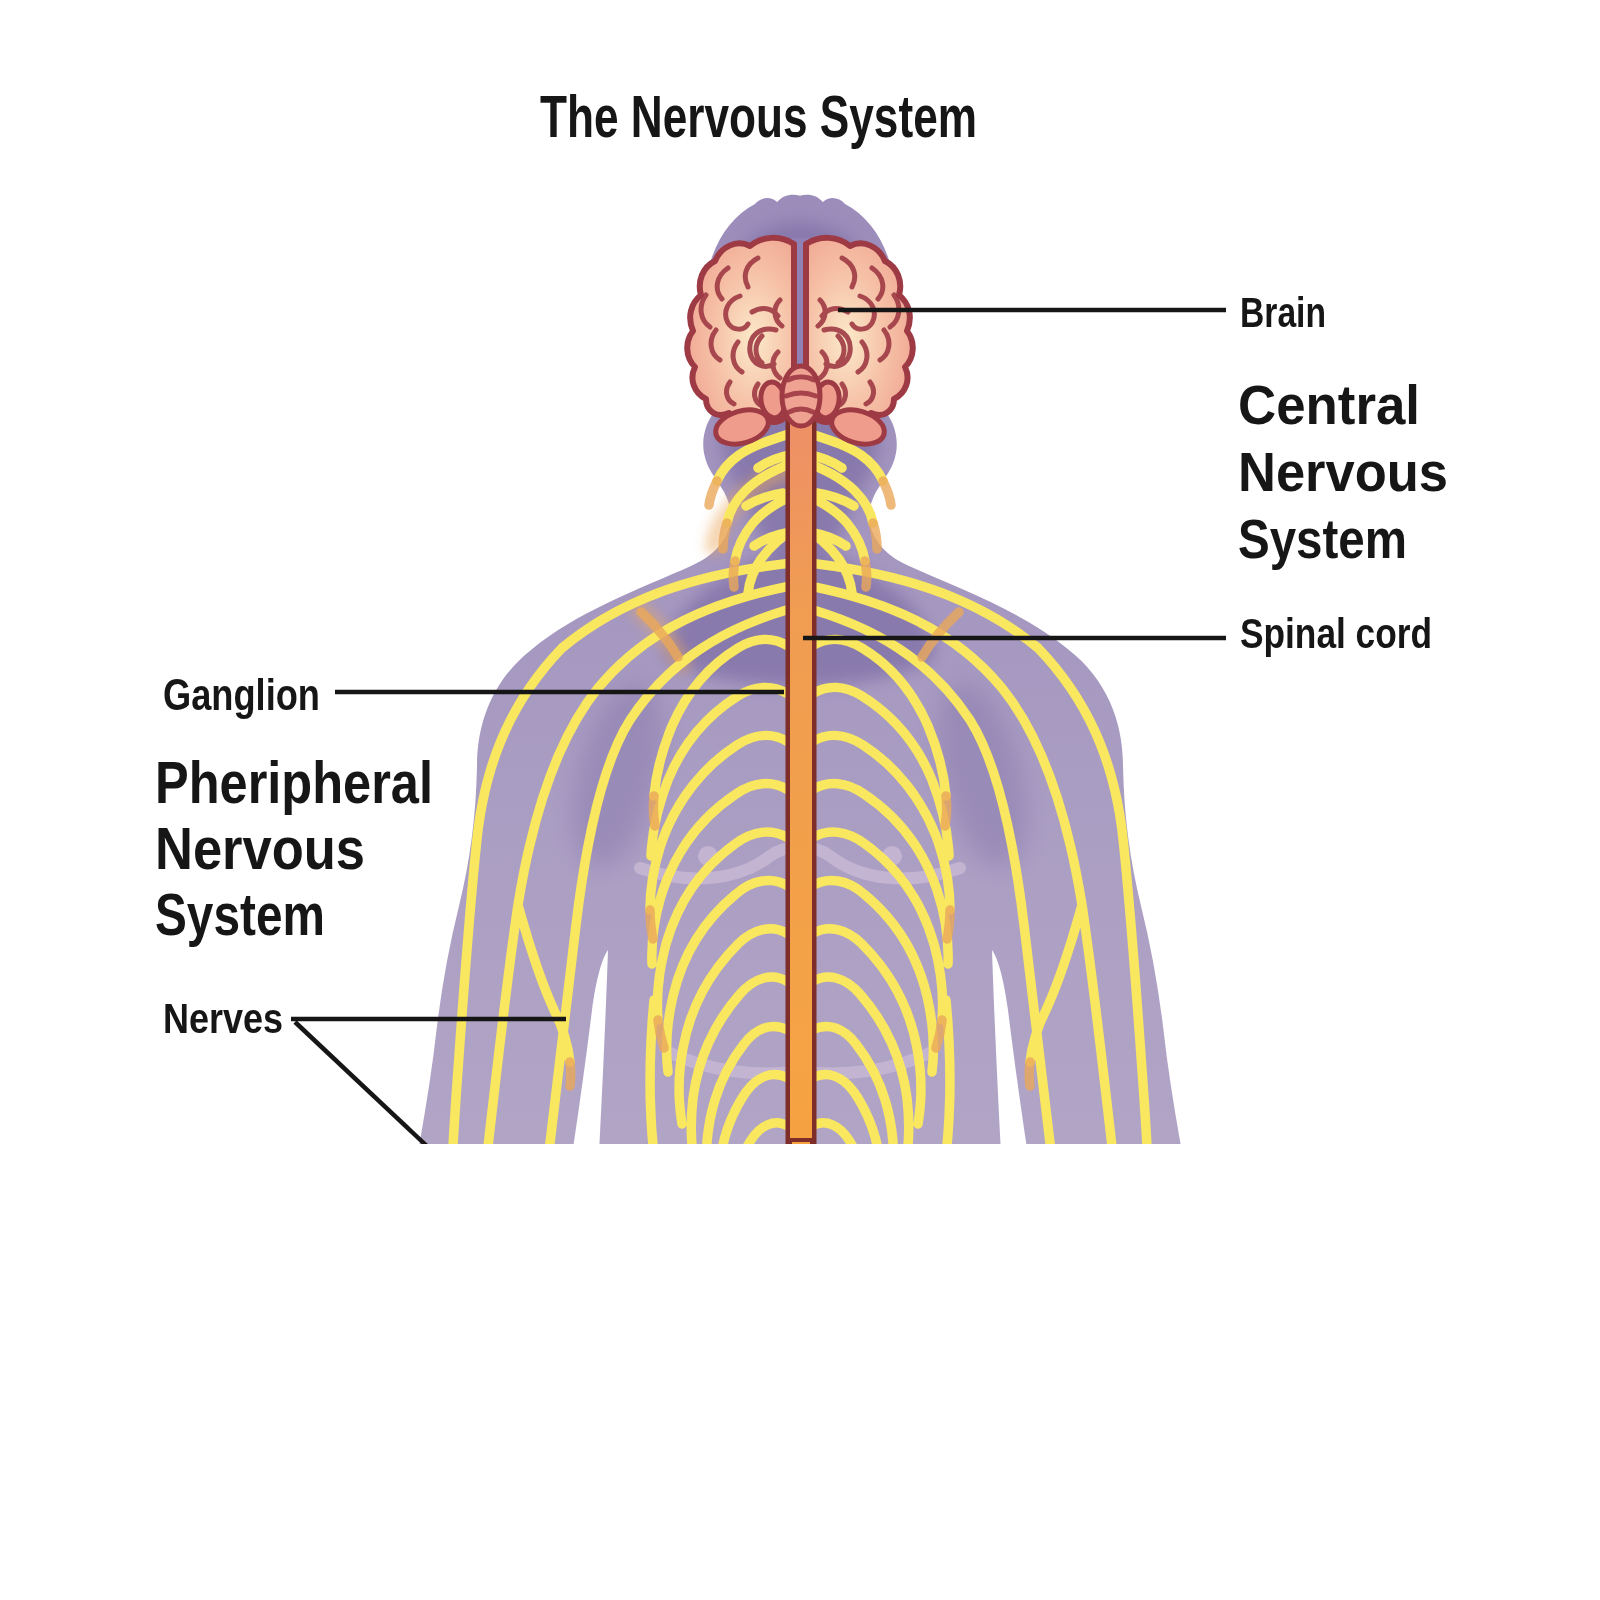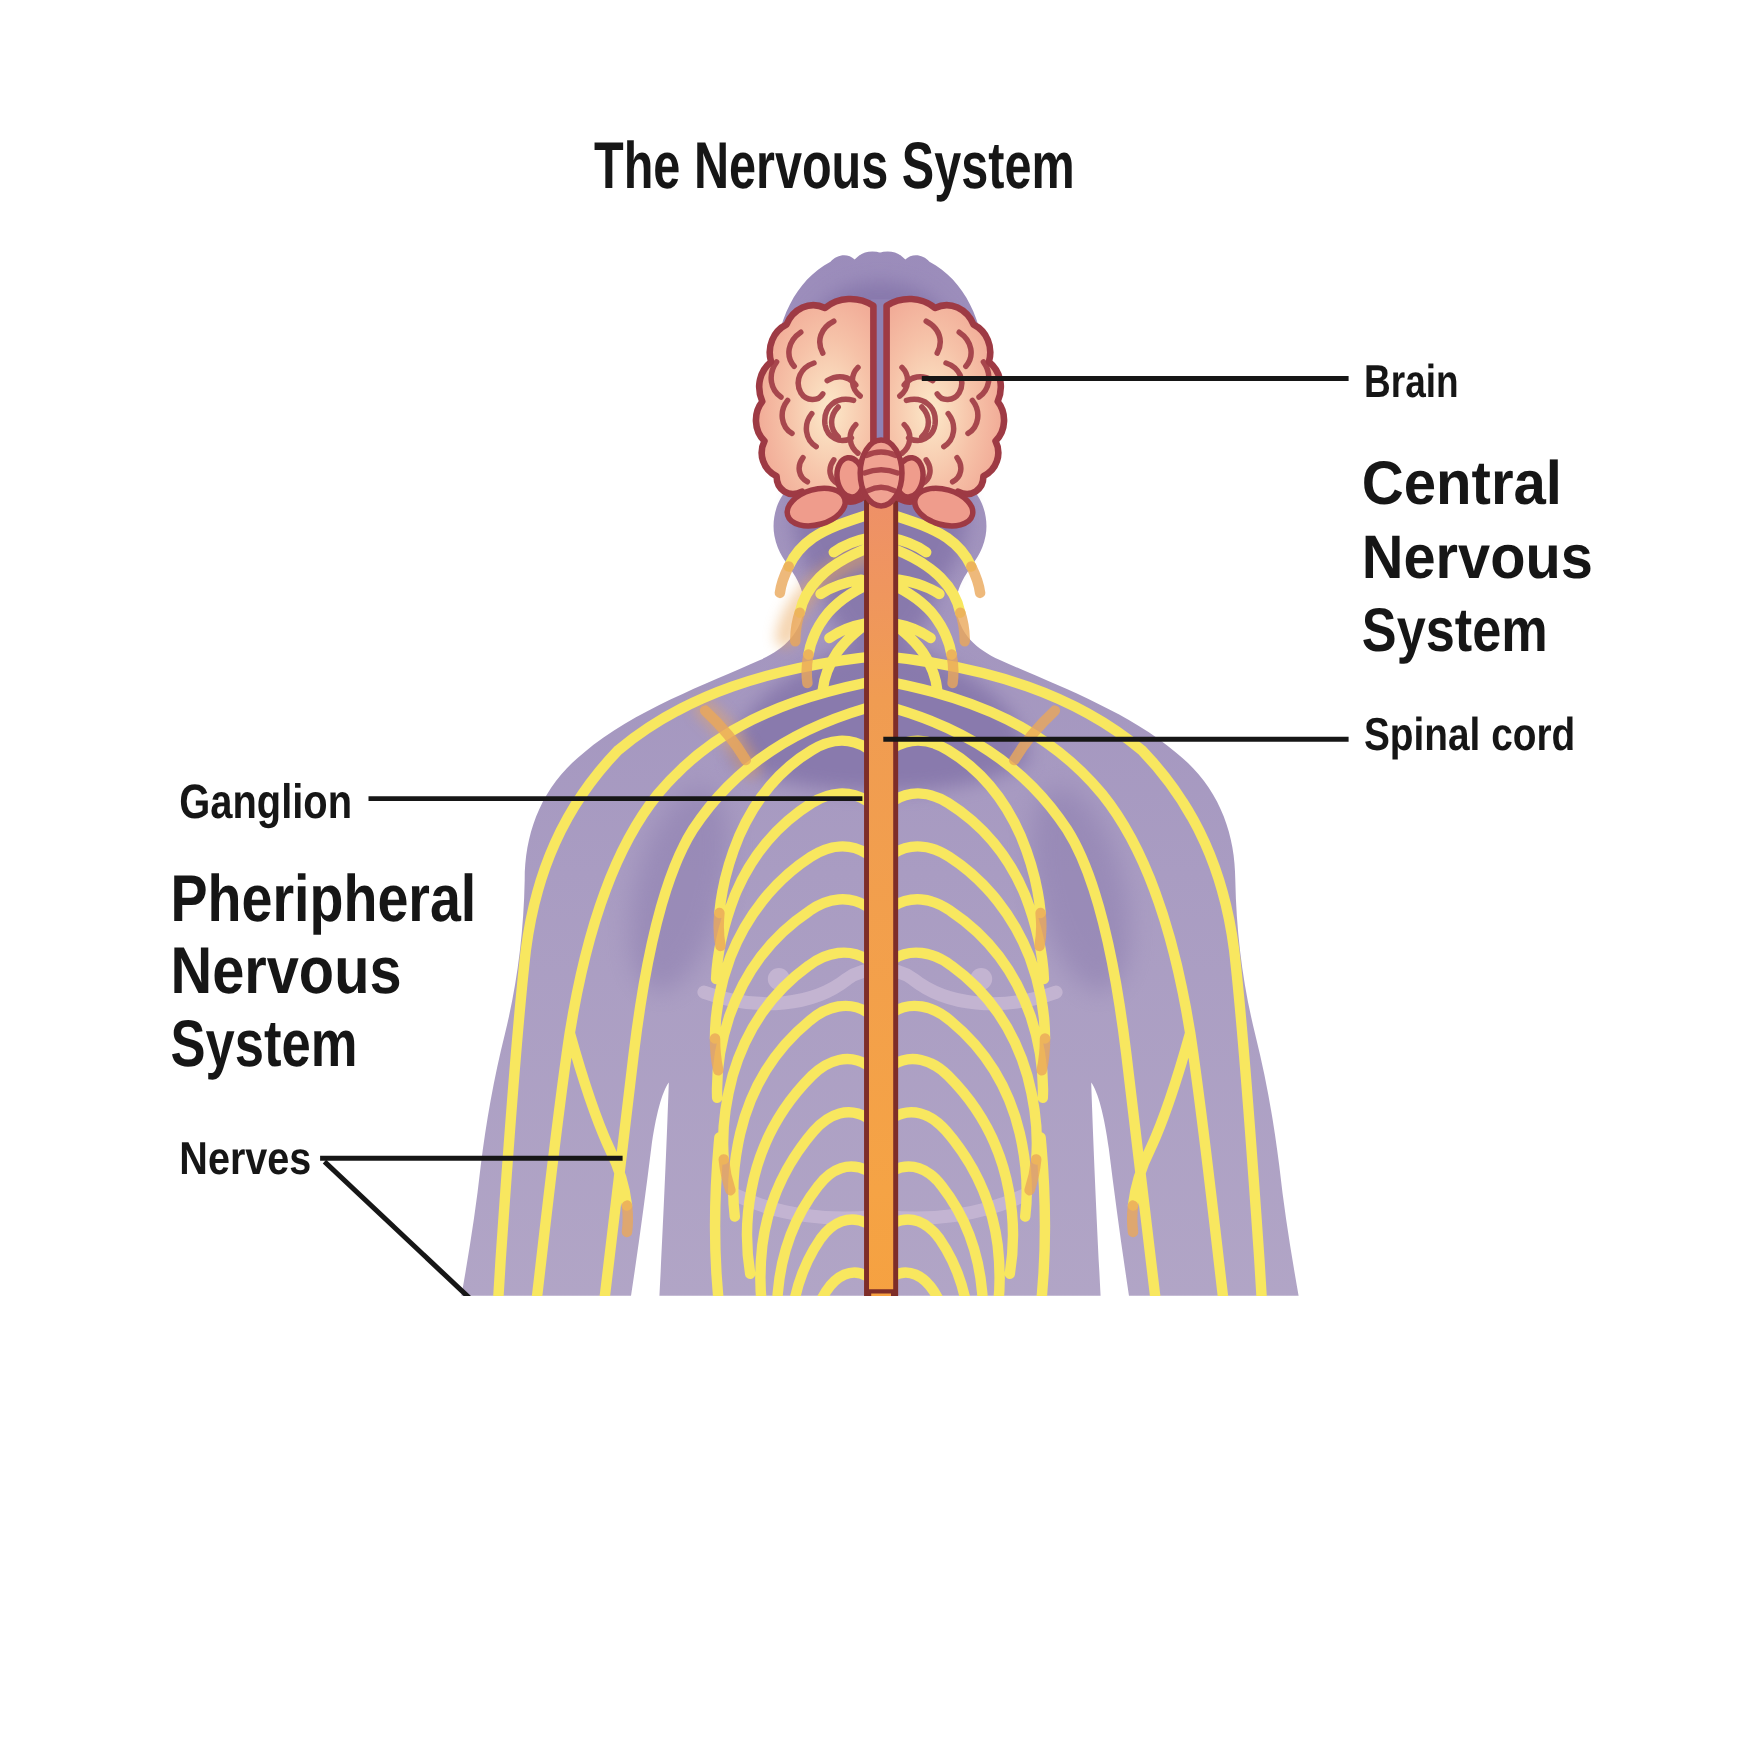--- a/index.html
+++ b/index.html
@@ -3,21 +3,21 @@
 <meta charset="utf-8">
 <style>
   :root{
     --c-background:#ffffff; --c-body-top:#9a8bba; --c-body-bottom:#beb3cc;
     --c-head-shadow:#8677ab; --c-nerve-yellow:#f8e75f; --c-nerve-orange:#eaa85a;
     --c-cord-orange:#f29c4a; --c-cord-dark:#7e2d28; --c-brain-fill:#ee9a8a;
     --c-brain-glow:#fce9c9; --c-brain-outline:#9e3a44; --c-pale-contour:#c7b7d3;
     --c-ink:#161616;
   }
   html,body{margin:0;padding:0;background:var(--c-background);}
-  .stage{width:1600px;height:1144px;position:relative;background:var(--c-background);margin-top:34px;}
+  .stage{width:1600px;height:1144px;position:relative;background:var(--c-background);}
   svg{display:block}
   text{font-family:"Liberation Sans", sans-serif;font-weight:700;fill:var(--c-ink);}
   .lbl-sm{font-size:42px;}
   .lbl-md{font-size:44px;}
   .lbl-lg{font-size:56px;}
   .lbl-xl{font-size:60px;}
   .title{font-size:60px;}
   .nerve{stroke:var(--c-nerve-yellow);stroke-width:9.5;fill:none;stroke-linecap:round;}
   .fade{stroke:var(--c-nerve-orange);stroke-width:9.5;fill:none;stroke-linecap:round;opacity:.8;}
   .gyri{stroke:var(--c-brain-outline);stroke-width:5;fill:none;stroke-linecap:round;opacity:.9;}

